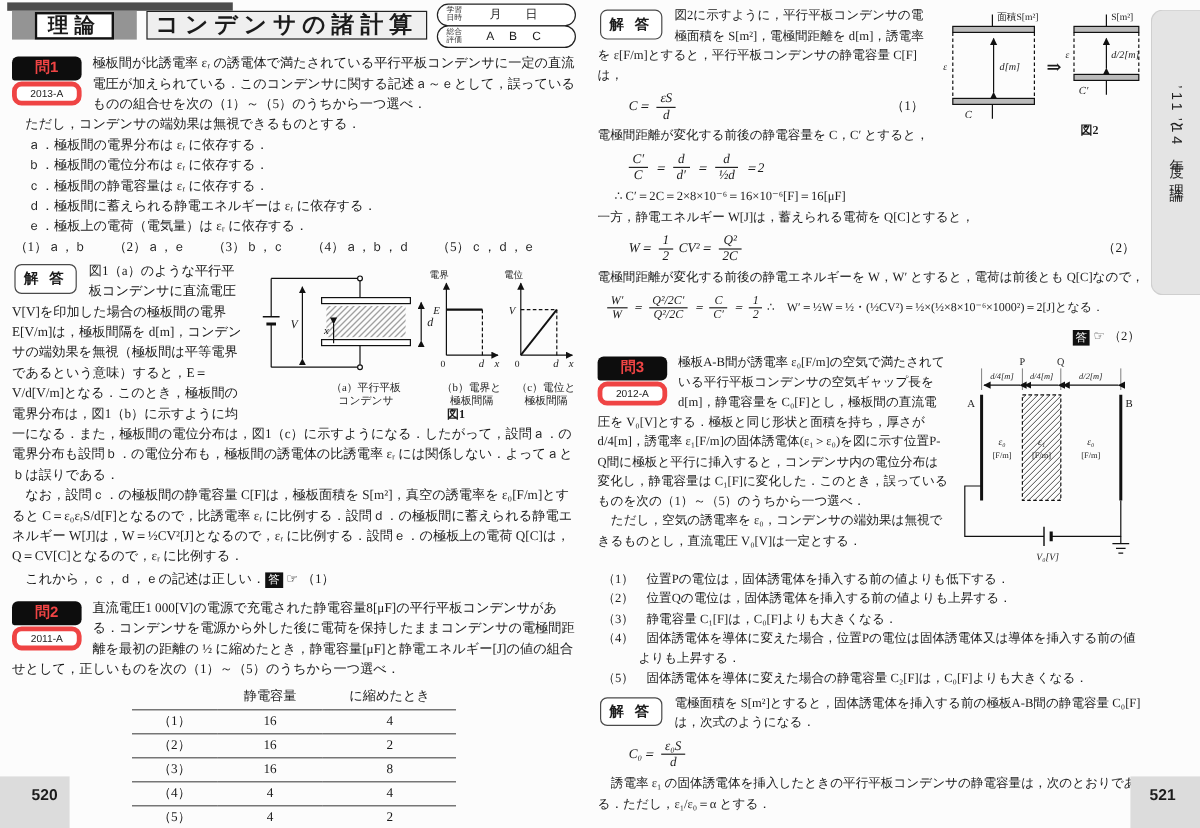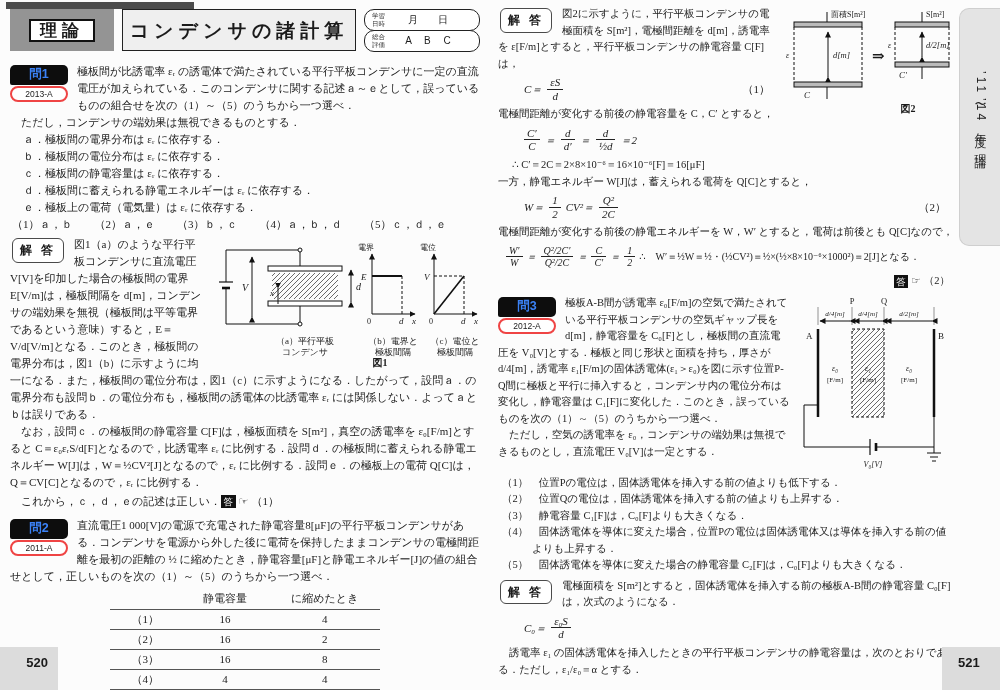--- a/index.html
+++ b/index.html
@@ -6,35 +6,35 @@
   #canvas{position:relative;width:1000px;height:690px;background:#fcfcfc;overflow:hidden;
           font-family:"Liberation Serif","DejaVu Serif",serif;color:#1b1b1b;}
   .page{position:absolute;top:0;height:690px;font-size:11px;line-height:17px;}
   #left-page{left:10px;width:470px;}
   #right-page{left:498px;width:456px;font-size:10.5px;line-height:16.5px;}
   p{margin:0;}
   .indent{text-indent:11px;}
 
   
   .topstrip{position:absolute;left:6px;top:2px;width:188px;height:7px;background:#4c4c4c;}
-  .header{display:flex;align-items:stretch;gap:8px;height:42px;margin:9px 0 12px;}
+  .header{display:flex;align-items:stretch;gap:8px;height:24px;margin:9px 0 12px;}
   .subject{width:104px;background:#949494;display:flex;align-items:center;justify-content:center;}
   .subject span{background:#fff;border:2px solid #111;padding:1px 9px;font-weight:bold;font-size:17px;letter-spacing:5px;}
   .titlebox{flex:1;border:1.5px solid #222;background:#efefef;display:flex;align-items:center;justify-content:center;
             font-size:19px;font-weight:bold;letter-spacing:5px;}
   .studycol{width:116px;display:flex;flex-direction:column;justify-content:center;}
   .studyrow{display:flex;align-items:center;border:1px solid #222;border-radius:10px;background:#fff;height:20px;margin:-0.5px 0;padding:0 7px;}
   .slab{width:17px;font-size:6.5px;line-height:1.15;font-family:"Liberation Sans",sans-serif;color:#333;}
   .sval{flex:1;text-align:center;font-size:10px;letter-spacing:5px;font-family:"Liberation Sans",sans-serif;}
 
   
   .qtag{float:left;width:58px;margin:2px 9px 2px 0;text-align:center;}
-  .qbadge{display:block;background:#0d0d0d;color:#3b82f6;font-family:"Liberation Sans",sans-serif;
+  .qbadge{display:block;background:#0d0d0d;color:#ef4444;font-family:"Liberation Sans",sans-serif;
           font-weight:bold;font-size:12.5px;border-radius:5px 5px 5px 2px;padding:1px 0 2px;}
-  .year{margin-top:1px;border:2px solid #ef4444;border-radius:8px;font-size:8.5px;background:#fff;
+  .year{margin-top:1px;border:4px solid #ef4444;border-radius:8px;font-size:8.5px;background:#fff;
         font-family:"Liberation Sans",sans-serif;line-height:12px;}
   .abadge{float:left;border:1.5px solid #4a4a4a;border-radius:6px;padding:3px 7px;font-size:12px;font-weight:bold;
           margin:2px 10px 2px 2px;background:#fff;letter-spacing:3px;}
 
   .items{margin-left:13px;}
   .choices{margin-left:2px;}
   .qblock,.ablock{overflow:visible;}
   .clear{clear:both;}
 
   

